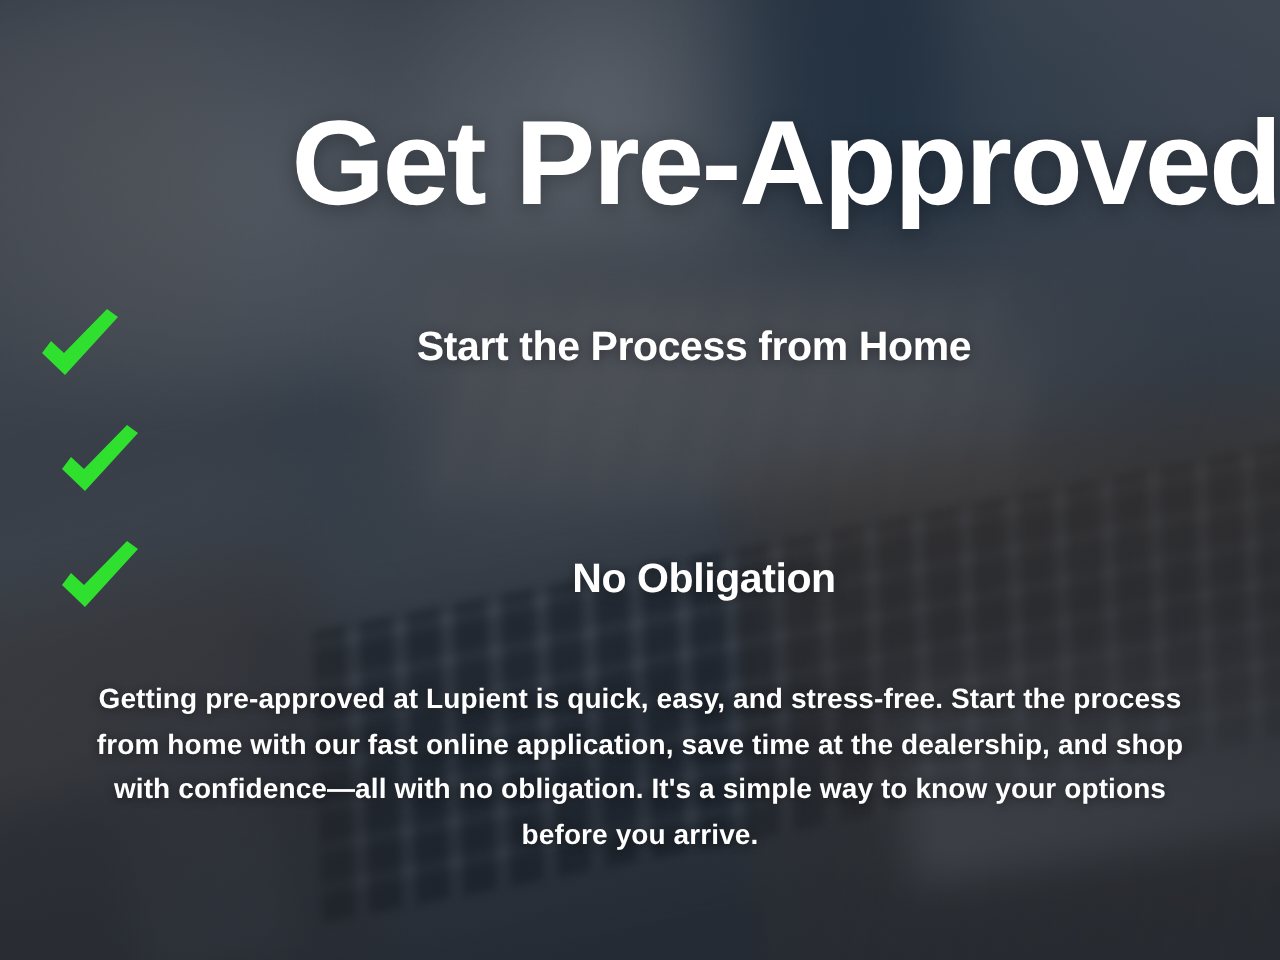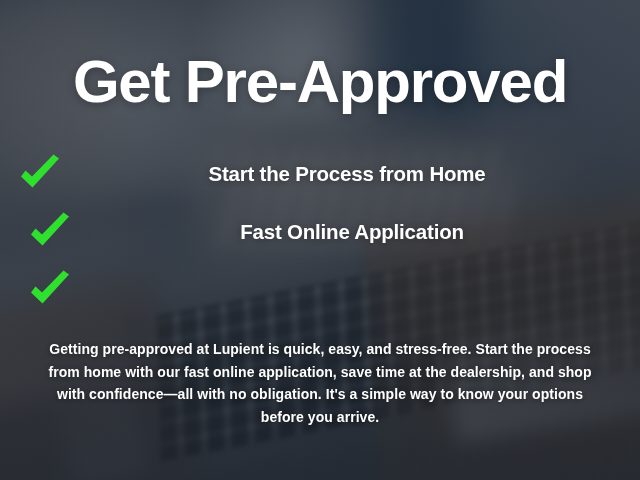--- a/index.html
+++ b/index.html
@@ -107,21 +107,21 @@
   }
 
   
   .content { position:absolute; inset:0; display:flex; flex-direction:column; }
 
   .headline {
     color:#ffffff;
     font-size:60px;
     font-weight:700;
     letter-spacing:-1.2px;
-    text-align:center;
+    text-align:right;
     line-height:1;
     margin-top:52px;
     text-shadow:0 2px 10px rgba(0,0,0,.30);
   }
 
   .features {
     margin-top:42px;
     padding:0 18px;
     display:grid;
     grid-template-columns:1fr;
@@ -192,28 +192,28 @@
         <svg class="check" viewBox="0 0 44 40" aria-hidden="true">
           <path d="M3 22.5 L14.5 33.5 L41 4.5 L35.5 0.5 L14 22.5 L7.5 16.5 Z" fill="#2fe02f"></path>
         </svg>
         <span class="feature-label">Start the Process from Home</span>
       </div>
 
       <div class="feature col-right">
         <svg class="check" viewBox="0 0 44 40" aria-hidden="true">
           <path d="M3 22.5 L14.5 33.5 L41 4.5 L35.5 0.5 L14 22.5 L7.5 16.5 Z" fill="#2fe02f"></path>
         </svg>
-        <span class="feature-label">Fast Online Application</span>
       </div>
 
 
       <div class="feature col-right">
         <svg class="check" viewBox="0 0 44 40" aria-hidden="true">
           <path d="M3 22.5 L14.5 33.5 L41 4.5 L35.5 0.5 L14 22.5 L7.5 16.5 Z" fill="#2fe02f"></path>
         </svg>
+        <span class="feature-label">No Obligation</span>
       </div>
 
     </div>
 
     <p class="blurb">Getting pre-approved at Lupient is quick, easy, and stress-free. Start the process from home with our fast online application, save time at the dealership, and shop with confidence—all with no obligation. It's a simple way to know your options before you arrive.</p>
 
   </div>
 </div>
 
 </body></html>

